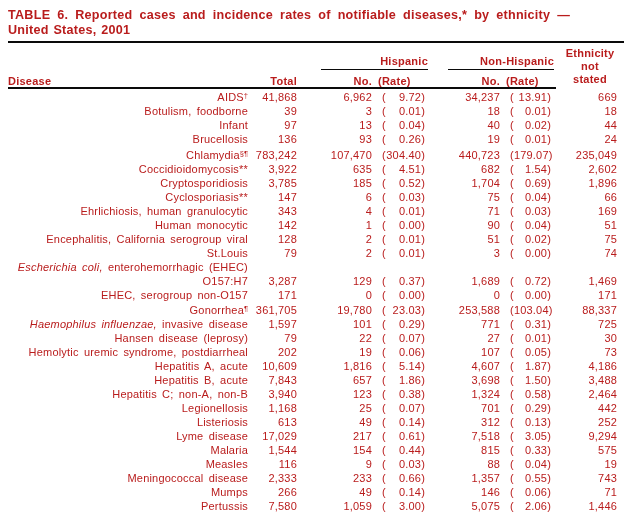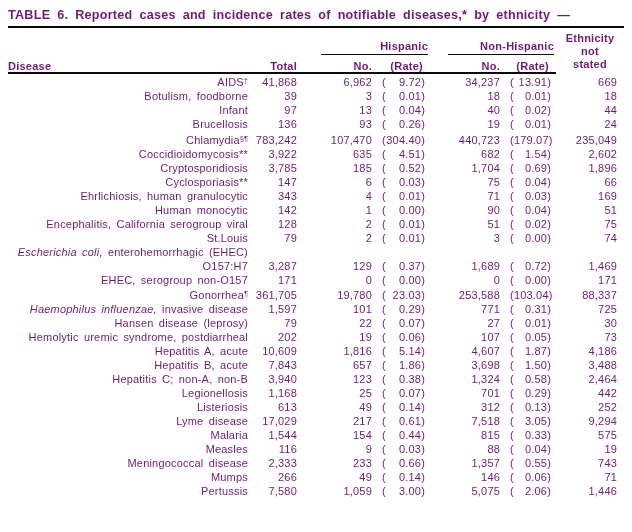--- a/index.html
+++ b/index.html
@@ -1,21 +1,21 @@
 <!DOCTYPE html>
 <html><head>
 <meta charset="utf-8">
 <style>
   html, body { margin: 0; padding: 0; background: #ffffff; }
   .page {
     position: relative;
     width: 632px;
     height: 532px;
     background: #ffffff;
-    color: #701a75;
+    color: #b91c1c;
     font-family: "Liberation Sans", "DejaVu Sans", sans-serif;
     overflow: hidden;
     box-sizing: border-box;
     padding: 8px 8px 0 8px;
   }
   
   .title {
     font-weight: bold;
     font-size: 12.6px;
     line-height: 15px;
@@ -59,21 +59,21 @@
   }
   .ns-head {
     text-align: center;
     white-space: pre-line;
     line-height: 13px;
     vertical-align: bottom;
     padding-bottom: 2px;
   }
   .h-disease { text-align: left; }
   .h-num  { text-align: right; padding-right: 6px; }
-  .h-rate { text-align: right; padding-right: 7px; }
+  .h-rate { text-align: left; padding-right: 7px; }
 
   tbody { font-size: 11px; letter-spacing: 0.2px; }
   tbody tr { height: 14px; }
   tbody td { padding: 0; vertical-align: bottom; line-height: 13.5px; }
   td.c-disease { text-align: right; white-space: nowrap; overflow: visible; word-spacing: 2px; }
   td.c-disease.indent { padding-left: 10px; }
   td.c-disease i { font-style: italic; }
   td.c-disease sup { font-size: 7.5px; letter-spacing: 0; vertical-align: 3px; }
   td.c-num { text-align: right; padding-right: 6px; white-space: nowrap; }
   td.c-ns  { text-align: right; padding-right: 7px; white-space: nowrap; }
@@ -82,20 +82,21 @@
   .rate-wrap .rv { flex: 1; text-align: right; }
   tbody tr.label-only td { vertical-align: bottom; }
 </style>
 </head>
 <body>
 
 <div class="page">
 
   <div class="title">
     <div class="tl1">TABLE 6. Reported cases and incidence rates of notifiable diseases,* by ethnicity —</div>
+    <div class="tl2">United States, 2001</div>
   </div>
 
   <table>
     <colgroup>
       <col class="w-disease">
         <col class="w-total">
         <col class="w-hno">
         <col class="w-hrate">
         <col class="w-nno">
         <col class="w-nrate">

